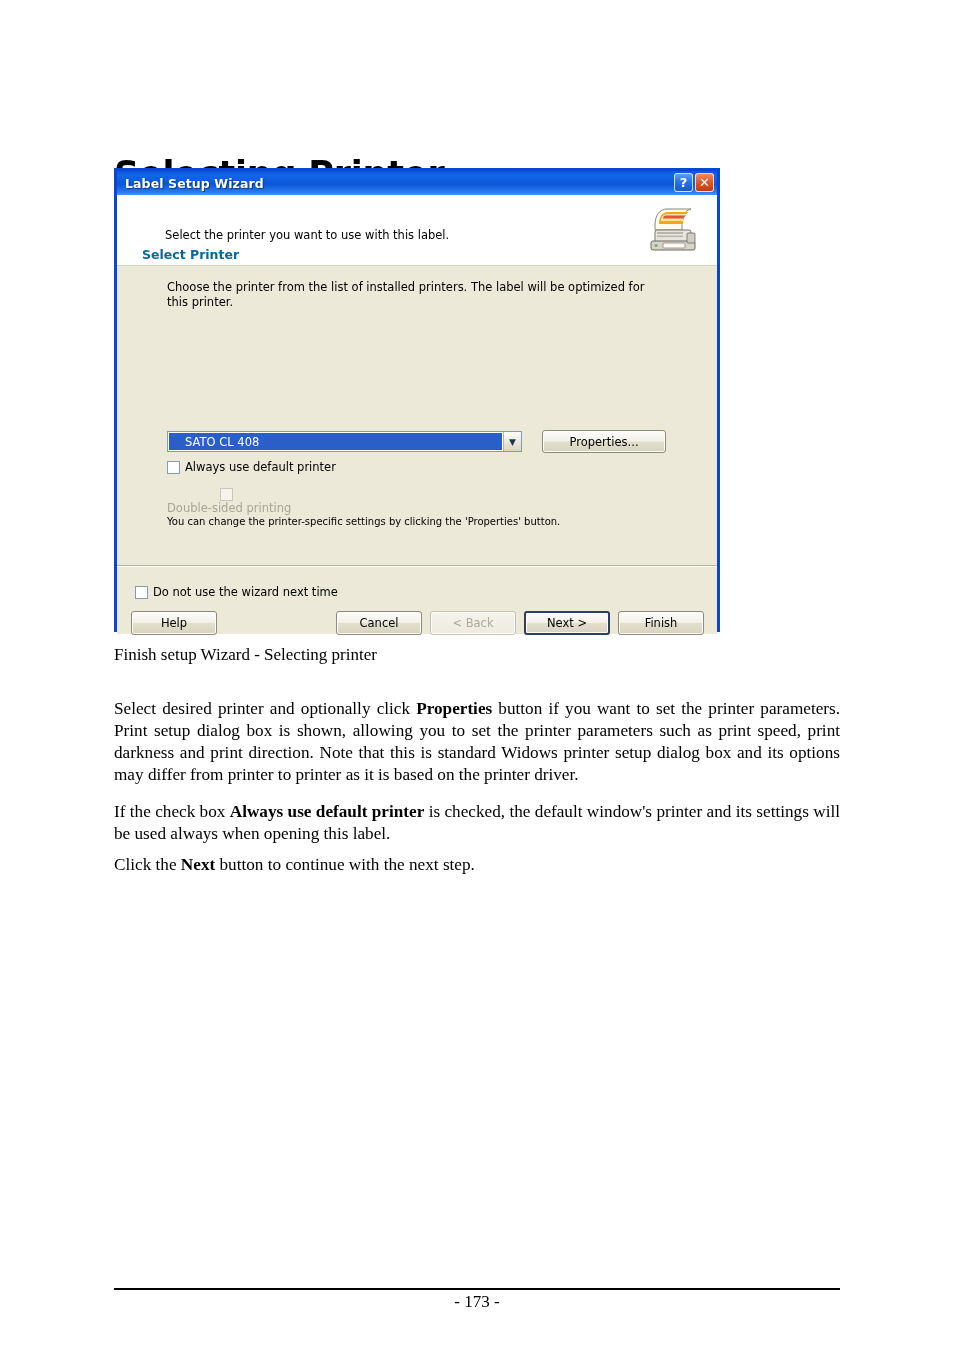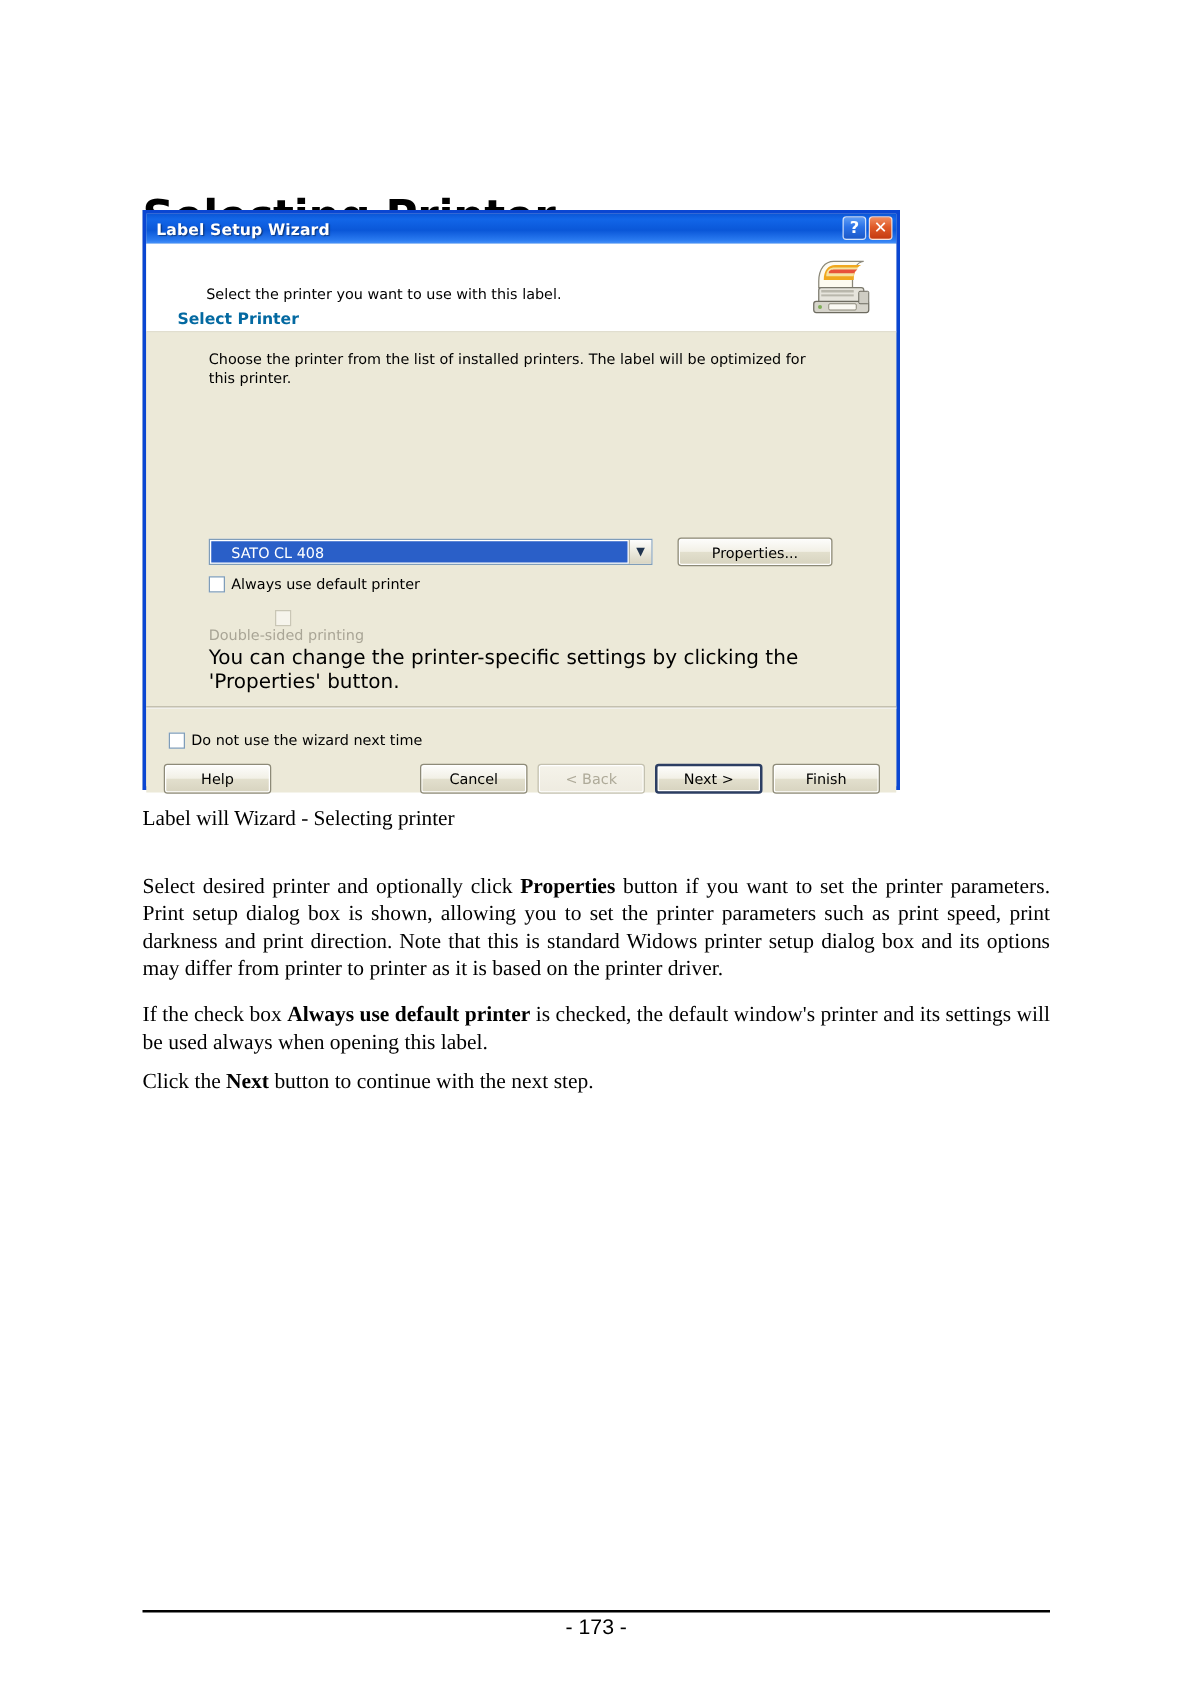--- a/index.html
+++ b/index.html
@@ -221,21 +221,21 @@
   .chk-row.disabled { color: #a9a596; flex-direction: column; }
   .chk-row.disabled .chkbox { border-color: #c9c6b5; background: #f6f4ec; }
 
   .chk-always { left: 50px; top: 194px; }
   .chk-double { left: 50px; top: 222px; }
 
   .body-note {
     position: absolute;
     left: 50px;
     top: 250px;
-    font-size: 16px;
+    font-size: 10px;
     color: #000000;
   }
 
   .separator {
     position: absolute;
     left: 0;
     right: 0;
     top: 0;
     height: 1px;
     background: #b6b3a1;
@@ -296,21 +296,21 @@
     width: 726px;
     height: 2px;
     background: #000000;
   }
   .page-number {
     position: absolute;
     left: 0;
     right: 0;
     top: 1292px;
     text-align: center;
-    font-family: Liberation Sans, sans-serif;
+    font-family: Liberation Serif, serif;
     font-size: 17px;
     color: #000000;
   }
 </style>
 </head>
 <body>
 
 <div class="page">
 
   <h1 class="page-title">Selecting Printer</h1>
@@ -382,21 +382,21 @@
         <div class="btn btn-help">Help</div>
         <div class="btn btn-cancel">Cancel</div>
         <div class="btn btn-back disabled">&lt; Back</div>
         <div class="btn btn-next focused">Next &gt;</div>
         <div class="btn btn-finish">Finish</div>
       </div>
     </div>
 
   </div>
 
-  <div class="caption">Label will Wizard - Selecting printer</div>
+  <div class="caption">Finish setup Wizard - Selecting printer</div>
 
   <p class="para para-1"><span>Select desired printer and optionally click </span><b>Properties</b><span> button if you want to set the printer parameters. Print setup dialog box is shown, allowing you to set the printer parameters such as print speed, print darkness and print direction. Note that this is standard Widows printer setup dialog box and its options may differ from printer to printer as it is based on the printer driver.</span></p>
 
   <p class="para para-2"><span>If the check box </span><b>Always use default printer</b><span> is checked, the default window's printer and its settings will be used always when opening this label.</span></p>
 
   <p class="para para-3"><span>Click the </span><b>Next</b><span> button to continue with the next step.</span></p>
 
   <div class="footer-rule"></div>
   <div class="page-number">- 173 -</div>
 

